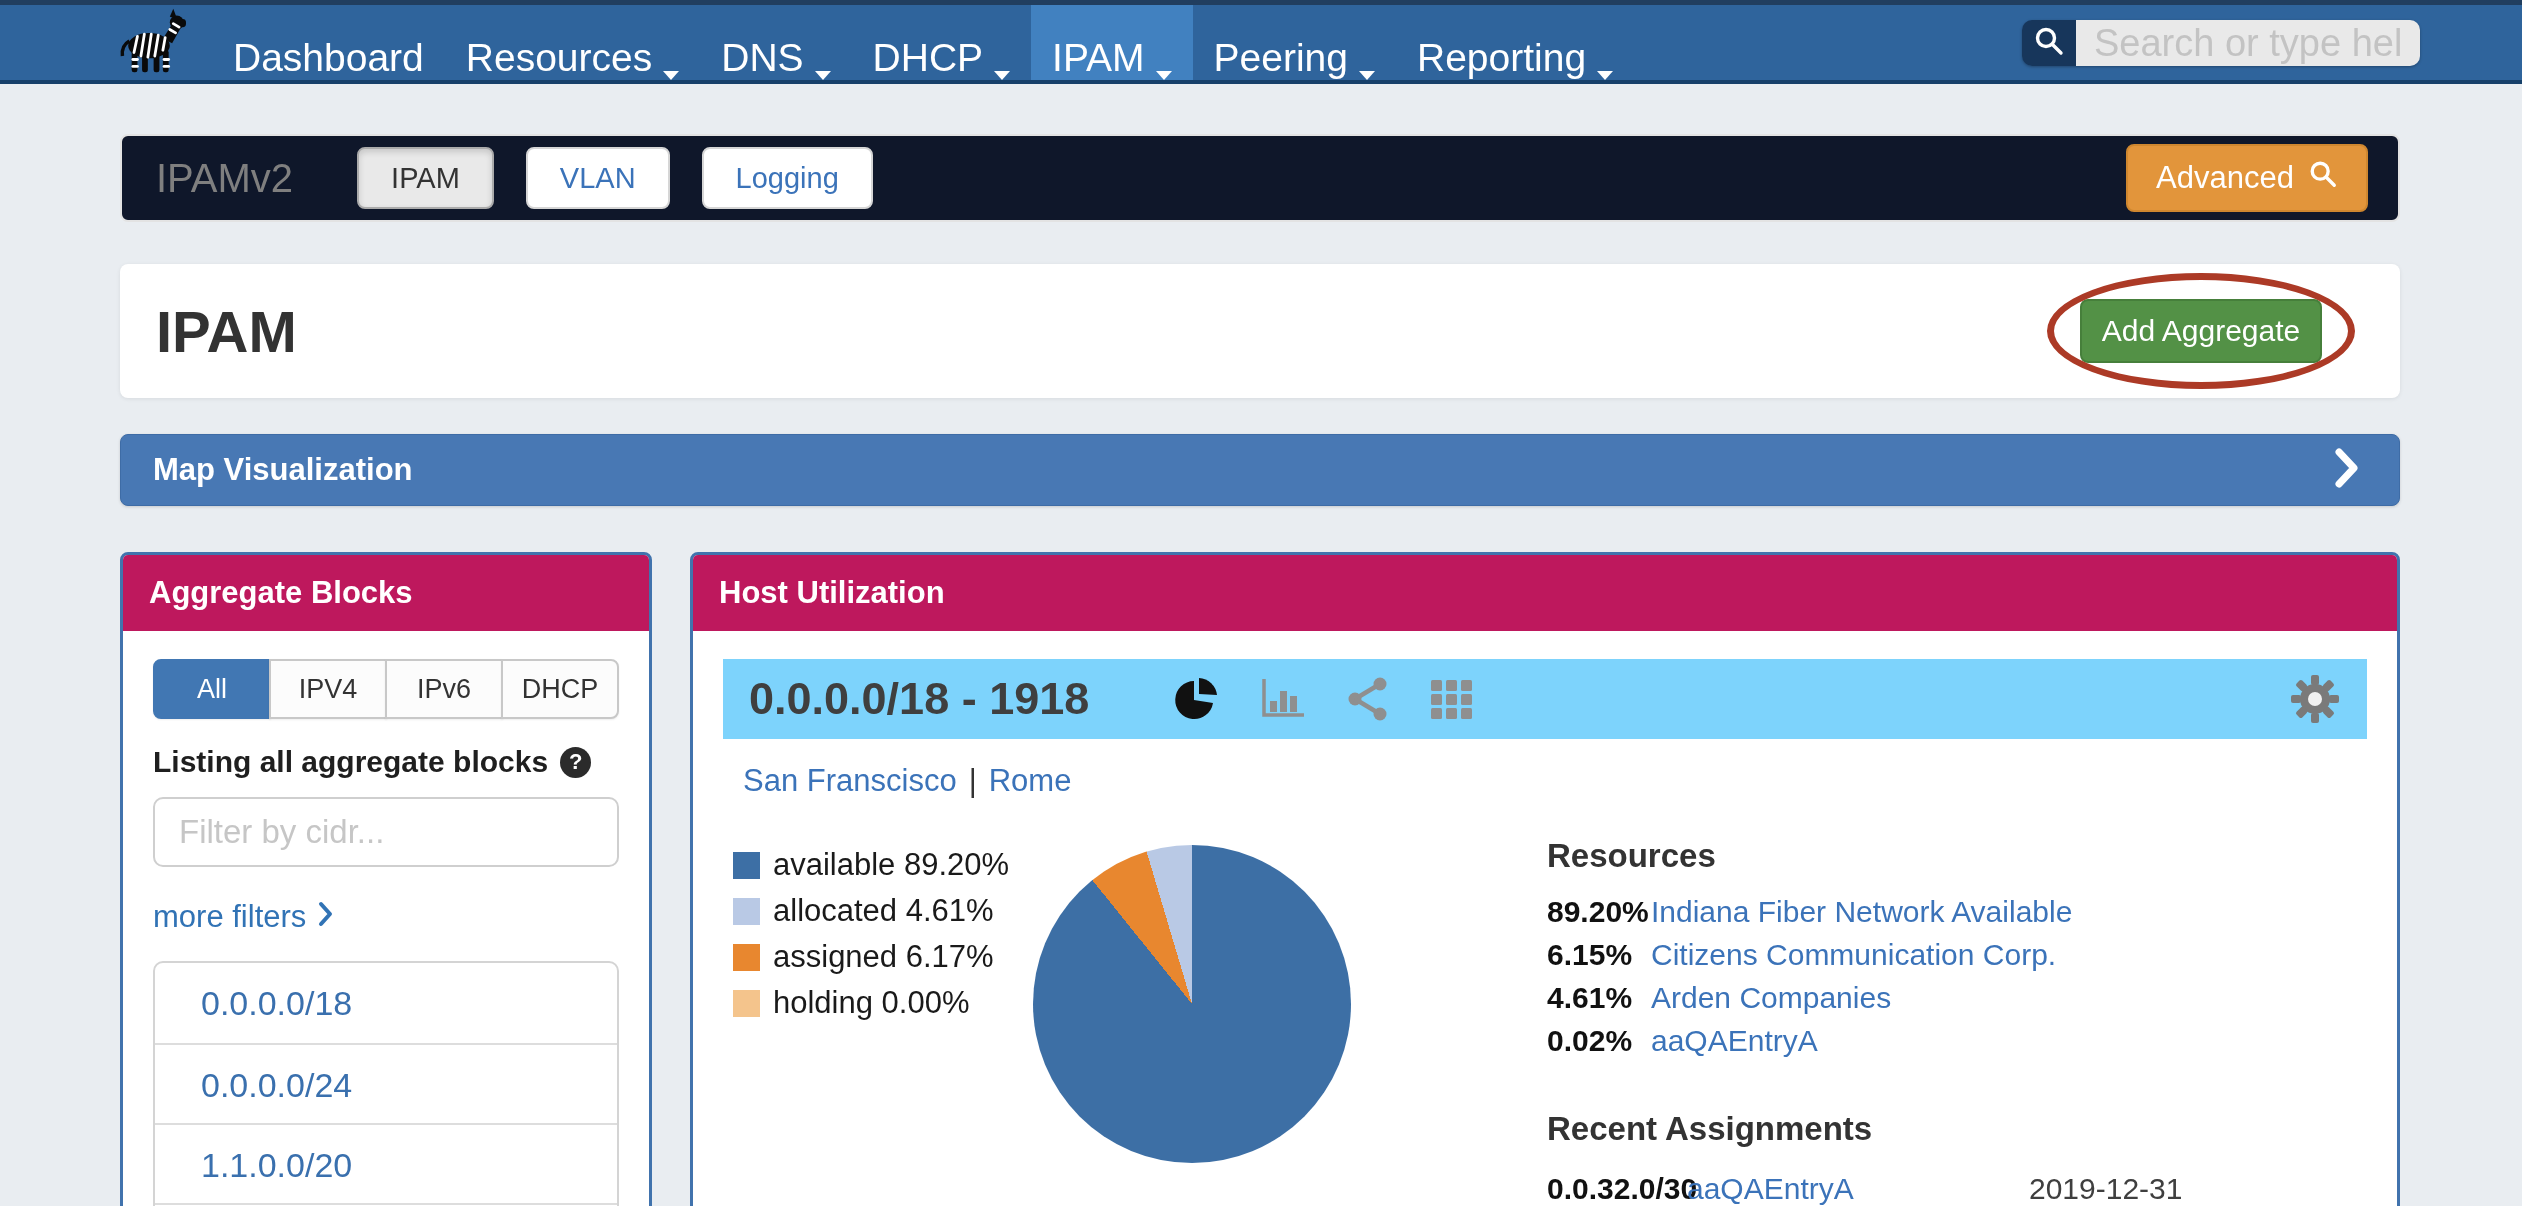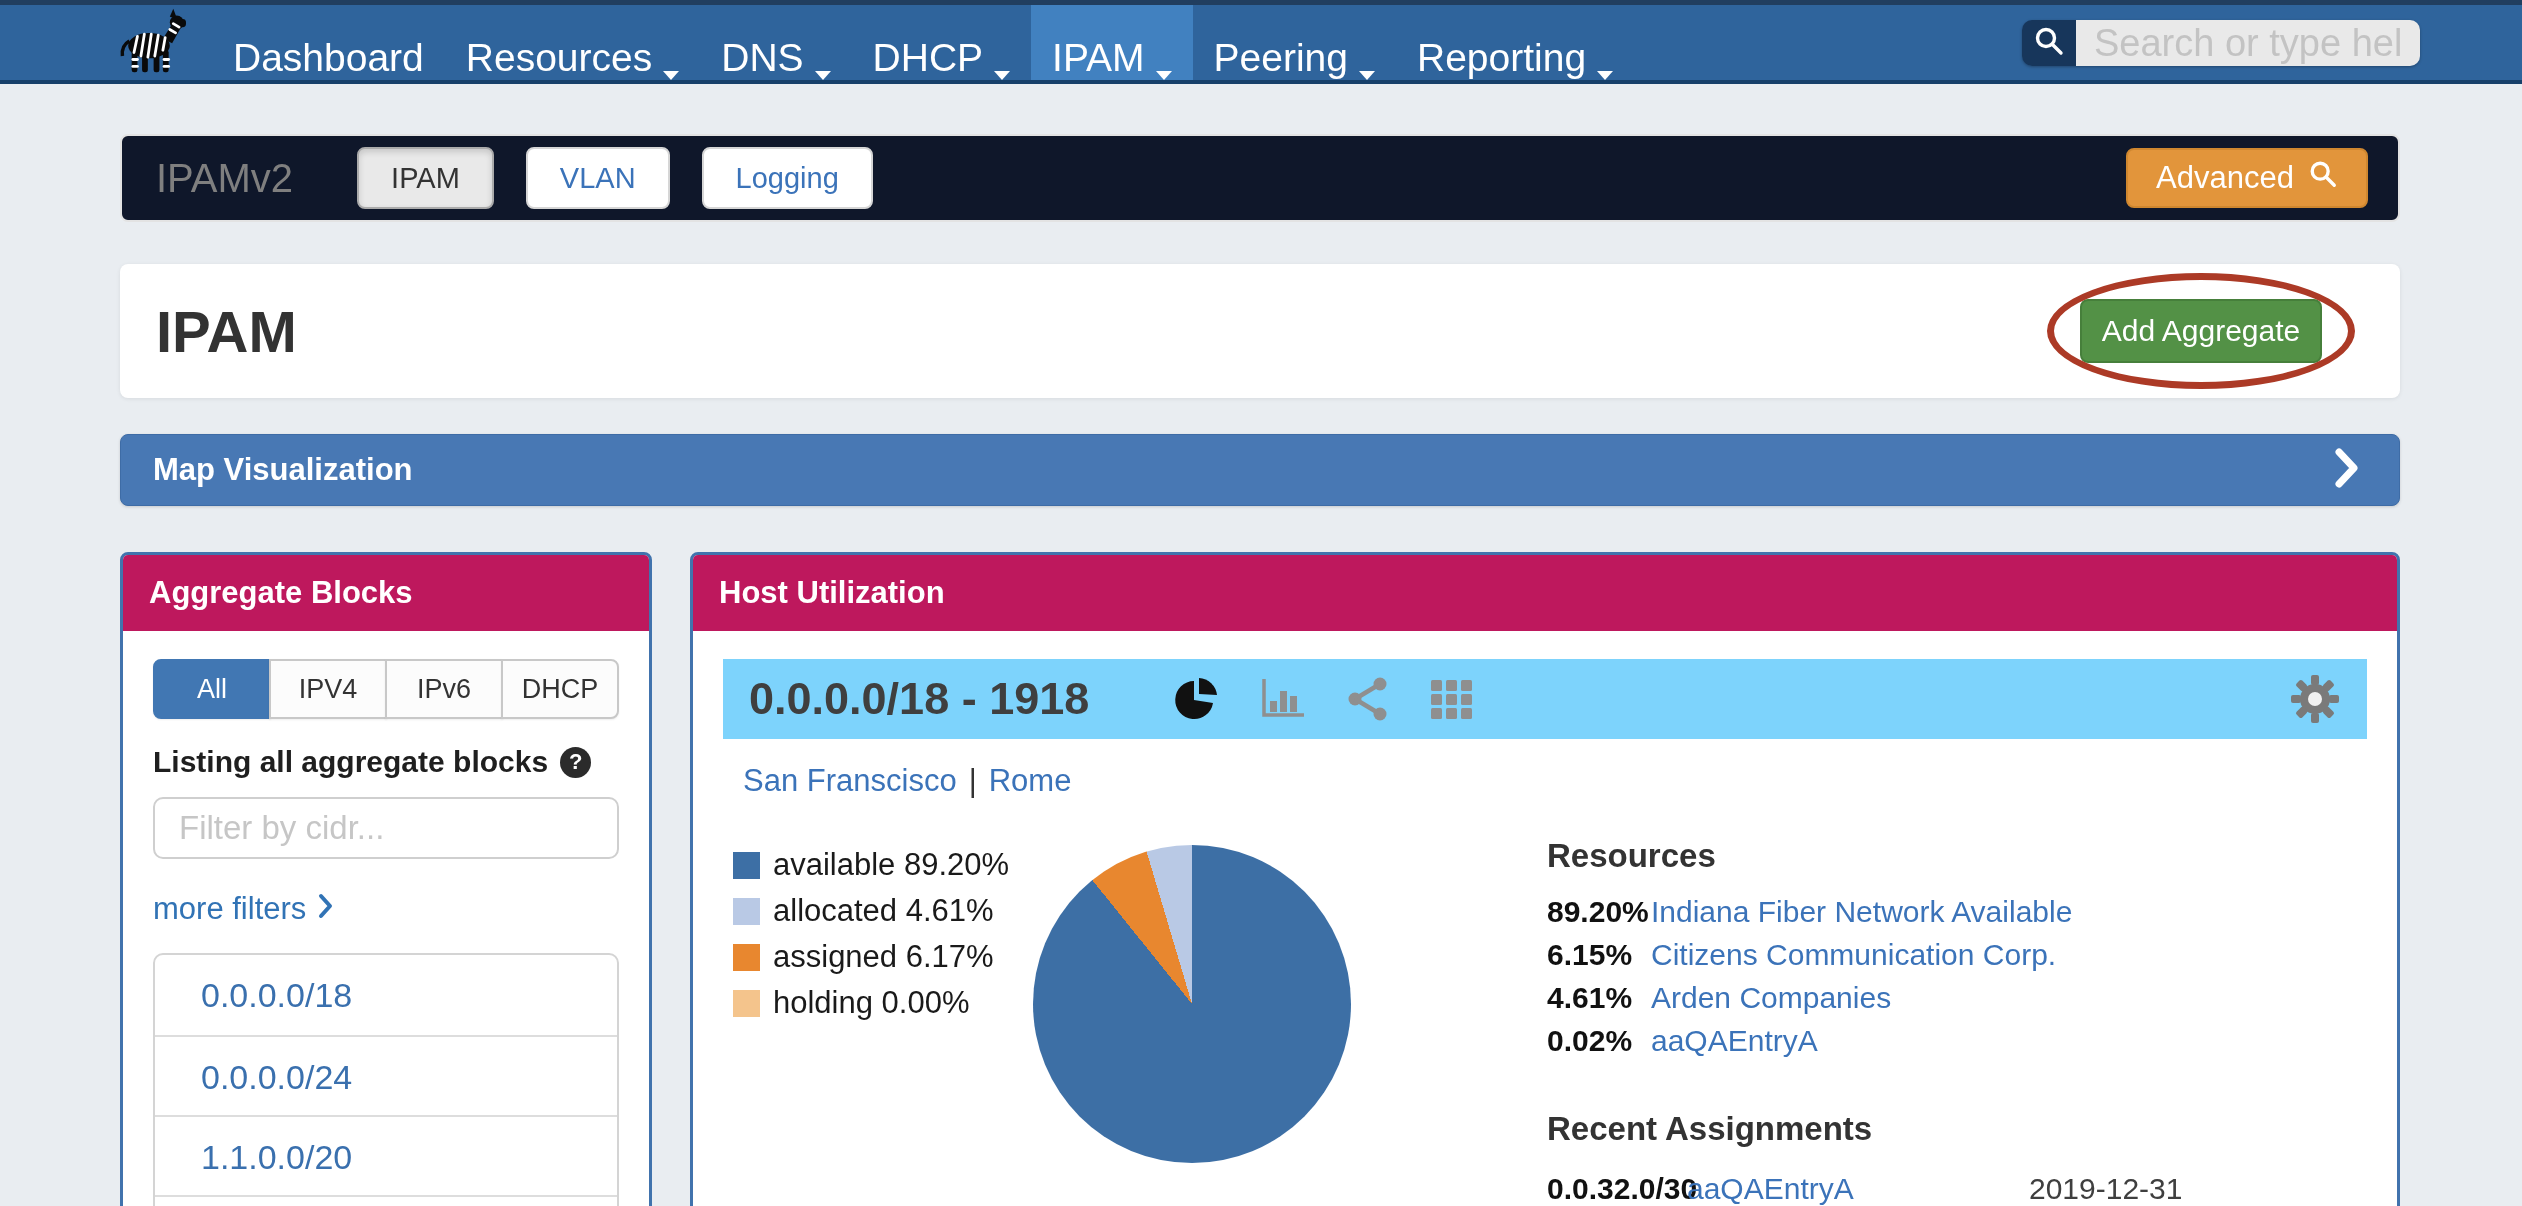--- a/index.html
+++ b/index.html
@@ -27,21 +27,21 @@
   .container { width:2280px; margin-left:120px; }
 
   
   .toolbar { margin-top:50px; height:88px; background:#0f172a; border:2px solid #E3E3E3;
     border-radius:8px; display:flex; align-items:center; padding:0 30px 0 34px; }
   .toolbar-title { color:#7F7F7F; font-size:40px; margin-right:64px; }
   .tab-btn { height:62px; padding:0 32px; border-radius:8px; font-size:29px; margin-right:32px;
     background:#fff; border:2px solid #D6D6D6; color:#3B73B9; cursor:pointer; }
   .tab-btn.active { background:#E9E9E9; border-color:#ABABAB; color:#333;
     box-shadow:inset 0 3px 6px rgba(0,0,0,.15); }
-  .advanced-btn { margin-left:auto; height:60px; padding:0 28px; background:#E2953B;
+  .advanced-btn { margin-left:auto; height:68px; padding:0 28px; background:#E2953B;
     border:2px solid #CF872F; border-radius:8px; color:#fff; font-size:31px; cursor:pointer;
     display:flex; align-items:center; gap:14px; }
 
   
   .titlecard { margin-top:42px; height:134px; background:#fff; border-radius:8px;
     box-shadow:0 1px 4px rgba(0,0,0,.08); display:flex; align-items:center; padding:0 36px; }
   .page-title { font-size:58px; font-weight:bold; color:#333; }
   .addwrap { margin-left:auto; margin-right:42px; position:relative; }
   .add-btn { width:242px; height:64px; background:#539146; border:2px solid #467F3B;
     border-radius:8px; color:#fff; font-size:30px; cursor:pointer; }
@@ -71,21 +71,21 @@
     display:flex; align-items:center; justify-content:center; margin-left:-2px; cursor:pointer;
     box-shadow:0 1px 2px rgba(0,0,0,.07); }
   .seg:first-child { margin-left:0; border-radius:8px 0 0 8px; }
   .seg:last-child { border-radius:0 8px 8px 0; }
   .seg.active { background:#4177B3; border-color:#4177B3; color:#fff; }
   .listing { margin-top:26px; font-size:30px; font-weight:bold; color:#1F1F1F;
     display:flex; align-items:center; gap:12px; }
   .help-icon { width:31px; height:31px; border-radius:50%; background:#2B2B2B; color:#fff;
     font-size:22px; font-weight:bold; display:inline-flex; align-items:center;
     justify-content:center; cursor:pointer; }
-  .filter-input { margin-top:18px; width:100%; height:62px; border:2px solid #CFCFCF;
+  .filter-input { margin-top:18px; width:100%; height:70px; border:2px solid #CFCFCF;
     border-radius:10px; font-size:33px; padding:11px 24px; color:#555; outline:none; }
   .filter-input::placeholder { color:#C6C6C6; }
   .morefilters { margin-top:32px; font-size:31px; color:#3173B5; display:flex;
     align-items:center; gap:12px; cursor:pointer; }
   .blocklist { margin-top:26px; border:2px solid #D4D4D4; border-radius:10px; overflow:hidden; }
   .block-row { height:80px; line-height:80px; padding-left:46px; font-size:34px; color:#3A70AE;
     cursor:pointer; }
   .block-row + .block-row { border-top:2px solid #DDDDDD; }
   .block-row.partial { height:60px; }
 

